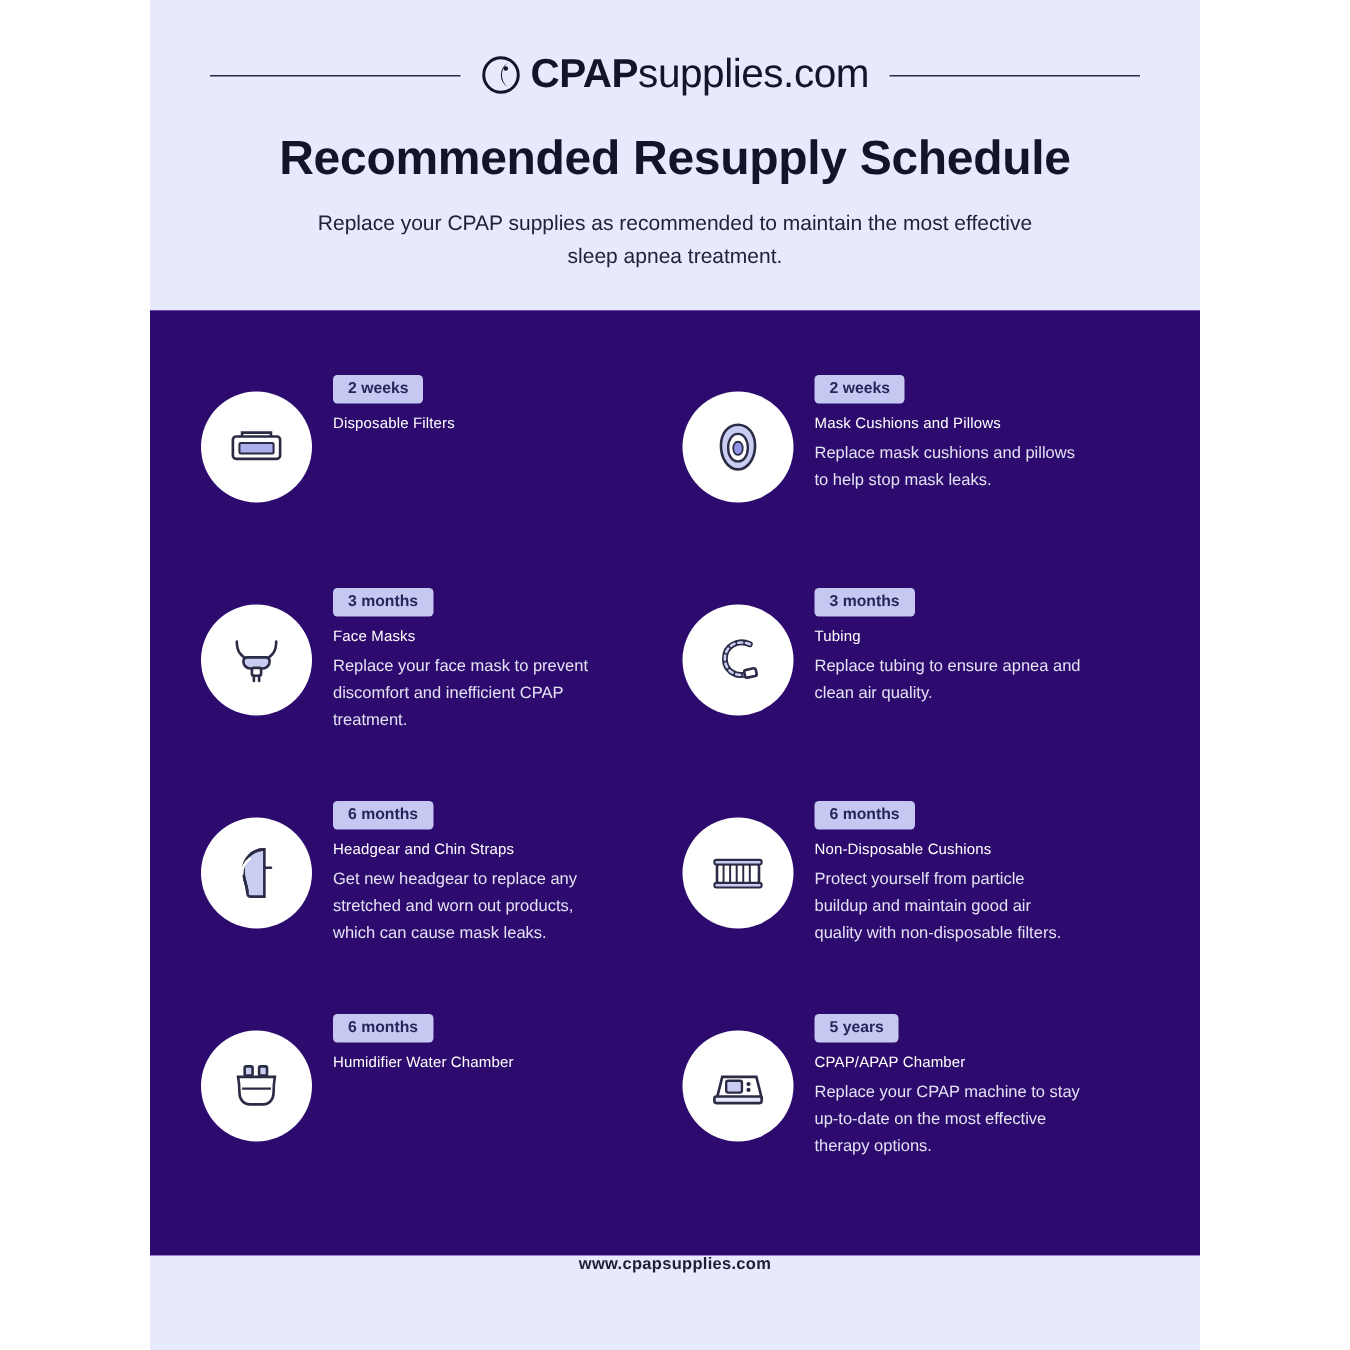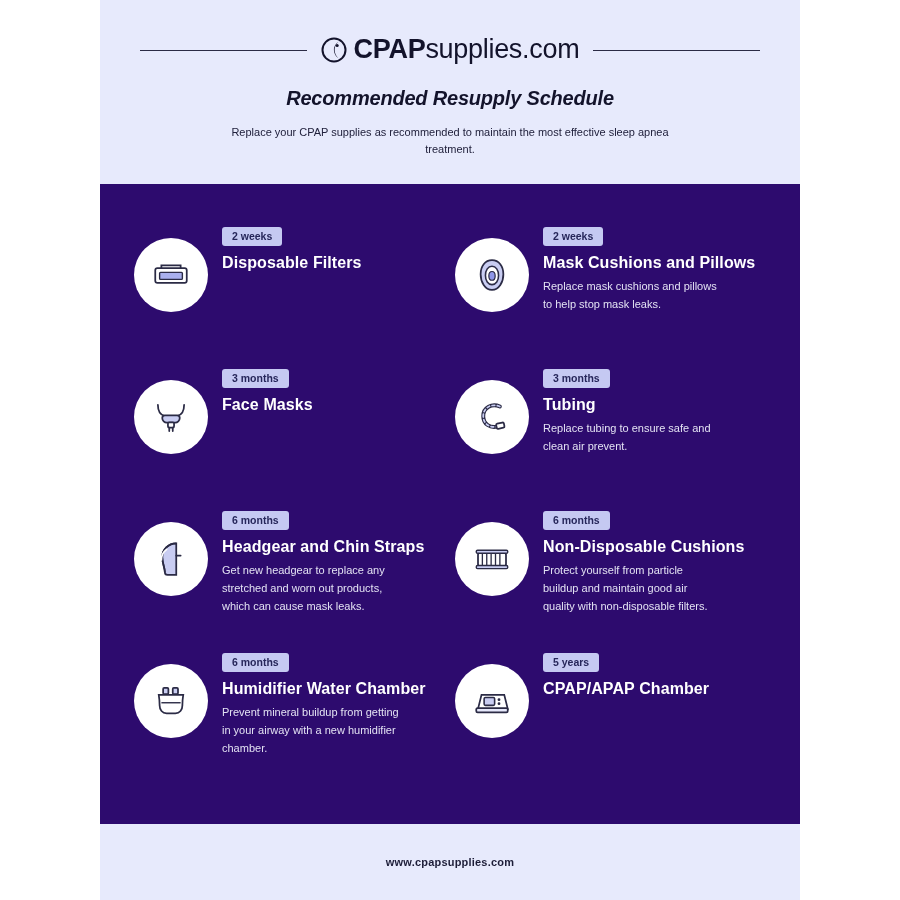--- a/index.html
+++ b/index.html
@@ -60,41 +60,40 @@
   .logo-text {
     font-size: 27px;
     letter-spacing: -0.3px;
     color: #13132b;
     white-space: nowrap;
   }
   .logo-text .b { font-weight: 700; }
   .logo-text .n { font-weight: 400; }
 
   .title {
-    font-size: 20px;
+    font-size: 32px;
     font-weight: 700;
     color: #13132b;
     margin: 0 0 14px 0;
     letter-spacing: -0.2px;
-    font-style: italic;
   }
   .subtitle {
-    font-size: 11px;
+    font-size: 14px;
     line-height: 1.55;
     color: #21213c;
     margin: 0 auto;
     max-width: 480px;
     font-weight: 400;
   }
 
   
   .body-dark {
     background: #2d0b6e;
     flex: 1 1 auto;
-    padding: 40px 34px 32px 34px;
+    padding: 40px 34px 22px 34px;
   }
   .grid {
     display: grid;
     grid-template-columns: 1fr 1fr;
     grid-auto-rows: 142px;
     column-gap: 10px;
     row-gap: 0px;
   }
   .item {
     display: flex;
@@ -116,40 +115,40 @@
     display: inline-block;
     background: #c5c9f2;
     color: #26265a;
     font-size: 10.5px;
     font-weight: 600;
     border-radius: 3px;
     padding: 3px 10px 4px 10px;
     margin-bottom: 8px;
   }
   .item-title {
-    font-size: 16px;
-    font-weight: 700;
+    font-size: 10px;
+    font-weight: 400;
     color: #ffffff;
     margin: 0 0 6px 0;
     letter-spacing: 0.1px;
   }
   .item-desc {
     font-size: 11px;
     line-height: 1.62;
     color: #e3e2f3;
     margin: 0;
     max-width: 178px;
   }
 
   
   .footer {
     background: #e7eafc;
     height: 80px;
     display: flex;
-    align-items: center;
+    align-items: flex-start;
     justify-content: center;
   }
   .footer-text {
     font-size: 11px;
     font-weight: 700;
     color: #1d1d38;
     letter-spacing: 0.2px;
   }
   svg { display: block; }
 </style>
@@ -215,35 +214,36 @@
               <path d="M9 10c0 8 4 12 8 13" fill="none" stroke="#2b2b45" stroke-width="2" stroke-linecap="round"></path>
               <path d="M39 10c0 8-4 12-8 13" fill="none" stroke="#2b2b45" stroke-width="2" stroke-linecap="round"></path>
               <path d="M17 22h14c2 0 3 1.4 3 3.2 0 3-2.6 5.3-5.2 5.3h-9.6C16.6 30.5 14 28.2 14 25.2 14 23.4 15 22 17 22z" fill="#c9cdf2" stroke="#2b2b45" stroke-width="2"></path>
               <rect x="20.5" y="30" width="7" height="6" rx="1.5" fill="#ffffff" stroke="#2b2b45" stroke-width="2"></rect>
               <path d="M22 36v4M26 36v4" stroke="#2b2b45" stroke-width="2" stroke-linecap="round"></path>
             </svg>
           </div>
           <div class="item-text">
             <span class="badge">3 months</span>
             <h3 class="item-title">Face Masks</h3>
+            <p class="item-desc">Replace your face mask to prevent discomfort and inefficient CPAP treatment.</p>
           </div>
         </div>
 
         <div class="item">
           <div class="icon-circle">
             <svg width="42" height="42" viewBox="0 0 48 48">
               <path d="M33 12c-9-4-19 1-19 11 0 9 8 14 16 12" fill="none" stroke="#2b2b45" stroke-width="4.5" stroke-linecap="round"></path>
               <path d="M33 12c-9-4-19 1-19 11 0 9 8 14 16 12" fill="none" stroke="#c9cdf2" stroke-width="2" stroke-linecap="round" stroke-dasharray="3 3"></path>
               <rect x="29" y="31" width="9" height="6" rx="1.5" transform="rotate(-12 33 34)" fill="#ffffff" stroke="#2b2b45" stroke-width="2"></rect>
             </svg>
           </div>
           <div class="item-text">
             <span class="badge">3 months</span>
             <h3 class="item-title">Tubing</h3>
-            <p class="item-desc">Replace tubing to ensure safe and clean air prevent.</p>
+            <p class="item-desc">Replace tubing to ensure apnea and clean air quality.</p>
           </div>
         </div>
 
         <div class="item">
           <div class="icon-circle">
             <svg width="42" height="42" viewBox="0 0 48 48">
               <path d="M30 6c-9 0-16 7-16 16 0 7 3 12 3 17 0 2 1 3 3 3h10V6z" fill="#c9cdf2" stroke="#2b2b45" stroke-width="2"></path>
               <path d="M30 6c-9 0-16 7-16 16 0 7 3 12 3 17" fill="none" stroke="#2b2b45" stroke-width="2"></path>
               <path d="M19 13c-4 3-6 7-6 12" fill="none" stroke="#ffffff" stroke-width="2" stroke-linecap="round"></path>
               <path d="M30 20h5" stroke="#2b2b45" stroke-width="2" stroke-linecap="round"></path>
@@ -277,37 +277,37 @@
             <svg width="42" height="42" viewBox="0 0 48 48">
               <rect x="15" y="9" width="6" height="7" rx="1.2" fill="#c9cdf2" stroke="#2b2b45" stroke-width="2"></rect>
               <rect x="26" y="9" width="6" height="7" rx="1.2" fill="#c9cdf2" stroke="#2b2b45" stroke-width="2"></rect>
               <path d="M10 17h28c0 0-1 6-1 12 0 5-3 9-8 9H19c-5 0-8-4-8-9 0-6-1-12-1-12z" fill="none" stroke="#2b2b45" stroke-width="2"></path>
               <path d="M13 26h22" stroke="#2b2b45" stroke-width="1.6"></path>
             </svg>
           </div>
           <div class="item-text">
             <span class="badge">6 months</span>
             <h3 class="item-title">Humidifier Water Chamber</h3>
-            <p class="item-desc">Prevent mineral buildup from getting in your airway with a new humidifier chamber.</p>
           </div>
         </div>
 
         <div class="item">
           <div class="icon-circle">
             <svg width="42" height="42" viewBox="0 0 48 48">
               <path d="M8 33l4-16h26l4 16z" fill="#ffffff" stroke="#2b2b45" stroke-width="2"></path>
               <rect x="6" y="32" width="36" height="5" rx="1.5" fill="#e6e8fb" stroke="#2b2b45" stroke-width="2"></rect>
               <rect x="15" y="20" width="12" height="9" rx="1.5" fill="#c9cdf2" stroke="#2b2b45" stroke-width="1.8"></rect>
               <circle cx="32" cy="22.5" r="1.6" fill="#2b2b45"></circle>
               <circle cx="32" cy="27" r="1.6" fill="#2b2b45"></circle>
             </svg>
           </div>
           <div class="item-text">
             <span class="badge">5 years</span>
             <h3 class="item-title">CPAP/APAP Chamber</h3>
+            <p class="item-desc">Replace your CPAP machine to stay up-to-date on the most effective therapy options.</p>
           </div>
         </div>
 
       </div>
     </div>
 
     <div class="footer">
       <span class="footer-text">www.cpapsupplies.com</span>
     </div>
 

